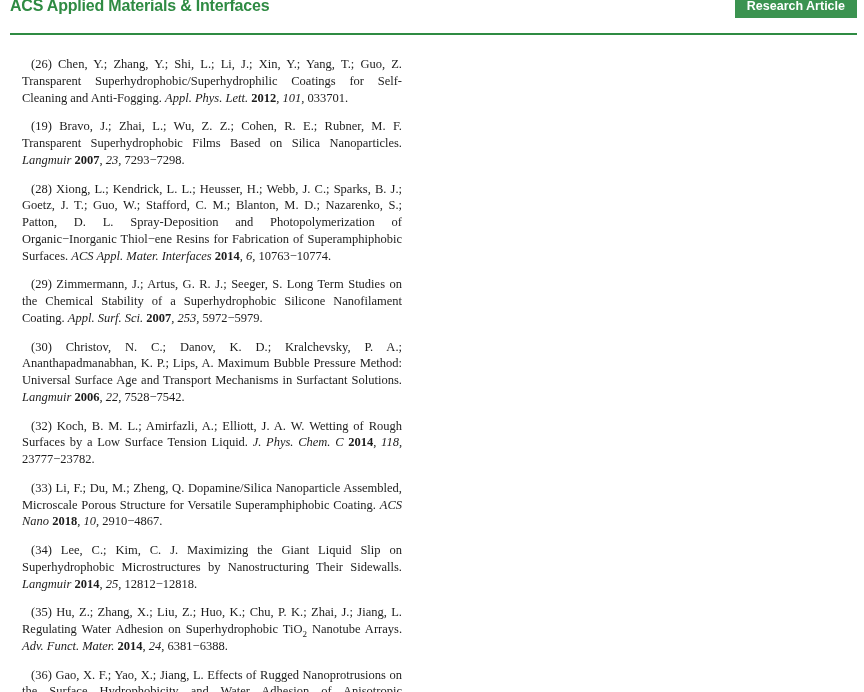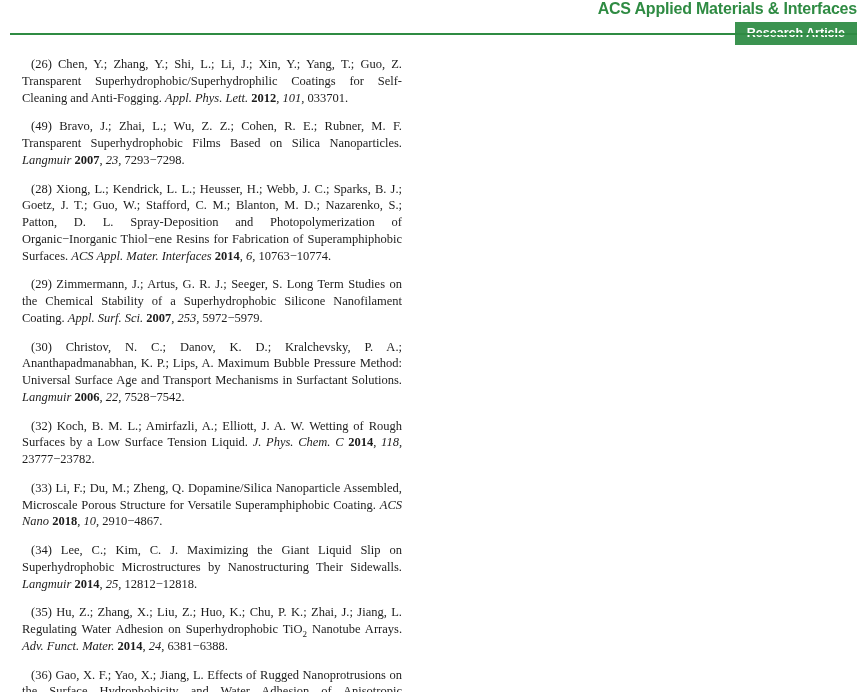--- a/index.html
+++ b/index.html
@@ -17,21 +17,20 @@
   
   .page-header {
     position: absolute;
     left: 10px;
     right: 7px;
     top: 0;
     height: 19px;
     display: flex;
     align-items: flex-end;
     justify-content: space-between;
-    flex-direction: column;
   }
   .journal-title {
     font-family: "Liberation Sans", sans-serif;
     font-weight: bold;
     font-size: 16px;
     letter-spacing: -0.2px;
     color: var(--accent-green, #2f8b43);
     padding-bottom: 4px;
     white-space: nowrap;
   }
@@ -84,21 +83,21 @@
 
   <div class="page-header">
     <div class="journal-title">ACS Applied Materials &amp; Interfaces</div>
     <div class="badge">Research Article</div>
   </div>
 
   <div class="header-rule"></div>
 
   <div class="references-list">
       <p class="ref"><span class="seg-n">(26) Chen, Y.; Zhang, Y.; Shi, L.; Li, J.; Xin, Y.; Yang, T.; Guo, Z. Transparent Superhydrophobic/Superhydrophilic Coatings for Self-Cleaning and Anti-Fogging. </span><span class="seg-i">Appl. Phys. Lett. </span><span class="seg-b">2012</span><span class="seg-n">, </span><span class="seg-i">101</span><span class="seg-n">, 033701.</span></p>
-      <p class="ref"><span class="seg-n">(49) Bravo, J.; Zhai, L.; Wu, Z. Z.; Cohen, R. E.; Rubner, M. F. Transparent Superhydrophobic Films Based on Silica Nanoparticles. </span><span class="seg-i">Langmuir </span><span class="seg-b">2007</span><span class="seg-n">, </span><span class="seg-i">23</span><span class="seg-n">, 7293−7298.</span></p>
+      <p class="ref"><span class="seg-n">(19) Bravo, J.; Zhai, L.; Wu, Z. Z.; Cohen, R. E.; Rubner, M. F. Transparent Superhydrophobic Films Based on Silica Nanoparticles. </span><span class="seg-i">Langmuir </span><span class="seg-b">2007</span><span class="seg-n">, </span><span class="seg-i">23</span><span class="seg-n">, 7293−7298.</span></p>
       <p class="ref"><span class="seg-n">(28) Xiong, L.; Kendrick, L. L.; Heusser, H.; Webb, J. C.; Sparks, B. J.; Goetz, J. T.; Guo, W.; Stafford, C. M.; Blanton, M. D.; Nazarenko, S.; Patton, D. L. Spray-Deposition and Photopolymerization of Organic−Inorganic Thiol−ene Resins for Fabrication of Superamphiphobic Surfaces. </span><span class="seg-i">ACS Appl. Mater. Interfaces </span><span class="seg-b">2014</span><span class="seg-n">, </span><span class="seg-i">6</span><span class="seg-n">, 10763−10774.</span></p>
       <p class="ref"><span class="seg-n">(29) Zimmermann, J.; Artus, G. R. J.; Seeger, S. Long Term Studies on the Chemical Stability of a Superhydrophobic Silicone Nanofilament Coating. </span><span class="seg-i">Appl. Surf. Sci. </span><span class="seg-b">2007</span><span class="seg-n">, </span><span class="seg-i">253</span><span class="seg-n">, 5972−5979.</span></p>
       <p class="ref"><span class="seg-n">(30) Christov, N. C.; Danov, K. D.; Kralchevsky, P. A.; Ananthapadmanabhan, K. P.; Lips, A. Maximum Bubble Pressure Method: Universal Surface Age and Transport Mechanisms in Surfactant Solutions. </span><span class="seg-i">Langmuir </span><span class="seg-b">2006</span><span class="seg-n">, </span><span class="seg-i">22</span><span class="seg-n">, 7528−7542.</span></p>
       <p class="ref"><span class="seg-n">(32) Koch, B. M. L.; Amirfazli, A.; Elliott, J. A. W. Wetting of Rough Surfaces by a Low Surface Tension Liquid. </span><span class="seg-i">J. Phys. Chem. C </span><span class="seg-b">2014</span><span class="seg-n">, </span><span class="seg-i">118</span><span class="seg-n">, 23777−23782.</span></p>
       <p class="ref"><span class="seg-n">(33) Li, F.; Du, M.; Zheng, Q. Dopamine/Silica Nanoparticle Assembled, Microscale Porous Structure for Versatile Superamphiphobic Coating. </span><span class="seg-i">ACS Nano </span><span class="seg-b">2018</span><span class="seg-n">, </span><span class="seg-i">10</span><span class="seg-n">, 2910−4867.</span></p>
       <p class="ref"><span class="seg-n">(34) Lee, C.; Kim, C. J. Maximizing the Giant Liquid Slip on Superhydrophobic Microstructures by Nanostructuring Their Sidewalls. </span><span class="seg-i">Langmuir </span><span class="seg-b">2014</span><span class="seg-n">, </span><span class="seg-i">25</span><span class="seg-n">, 12812−12818.</span></p>
       <p class="ref"><span class="seg-n">(35) Hu, Z.; Zhang, X.; Liu, Z.; Huo, K.; Chu, P. K.; Zhai, J.; Jiang, L. Regulating Water Adhesion on Superhydrophobic TiO</span><span class="seg-sub">2</span><span class="seg-n"> Nanotube Arrays. </span><span class="seg-i">Adv. Funct. Mater. </span><span class="seg-b">2014</span><span class="seg-n">, </span><span class="seg-i">24</span><span class="seg-n">, 6381−6388.</span></p>
       <p class="ref"><span class="seg-n">(36) Gao, X. F.; Yao, X.; Jiang, L. Effects of Rugged Nanoprotrusions on the Surface Hydrophobicity and Water Adhesion of Anisotropic Micropatterns. </span><span class="seg-i">Langmuir </span><span class="seg-b">2007</span><span class="seg-n">, </span><span class="seg-i">23</span><span class="seg-n">, 4886−4891.</span></p>
     </div>
 

